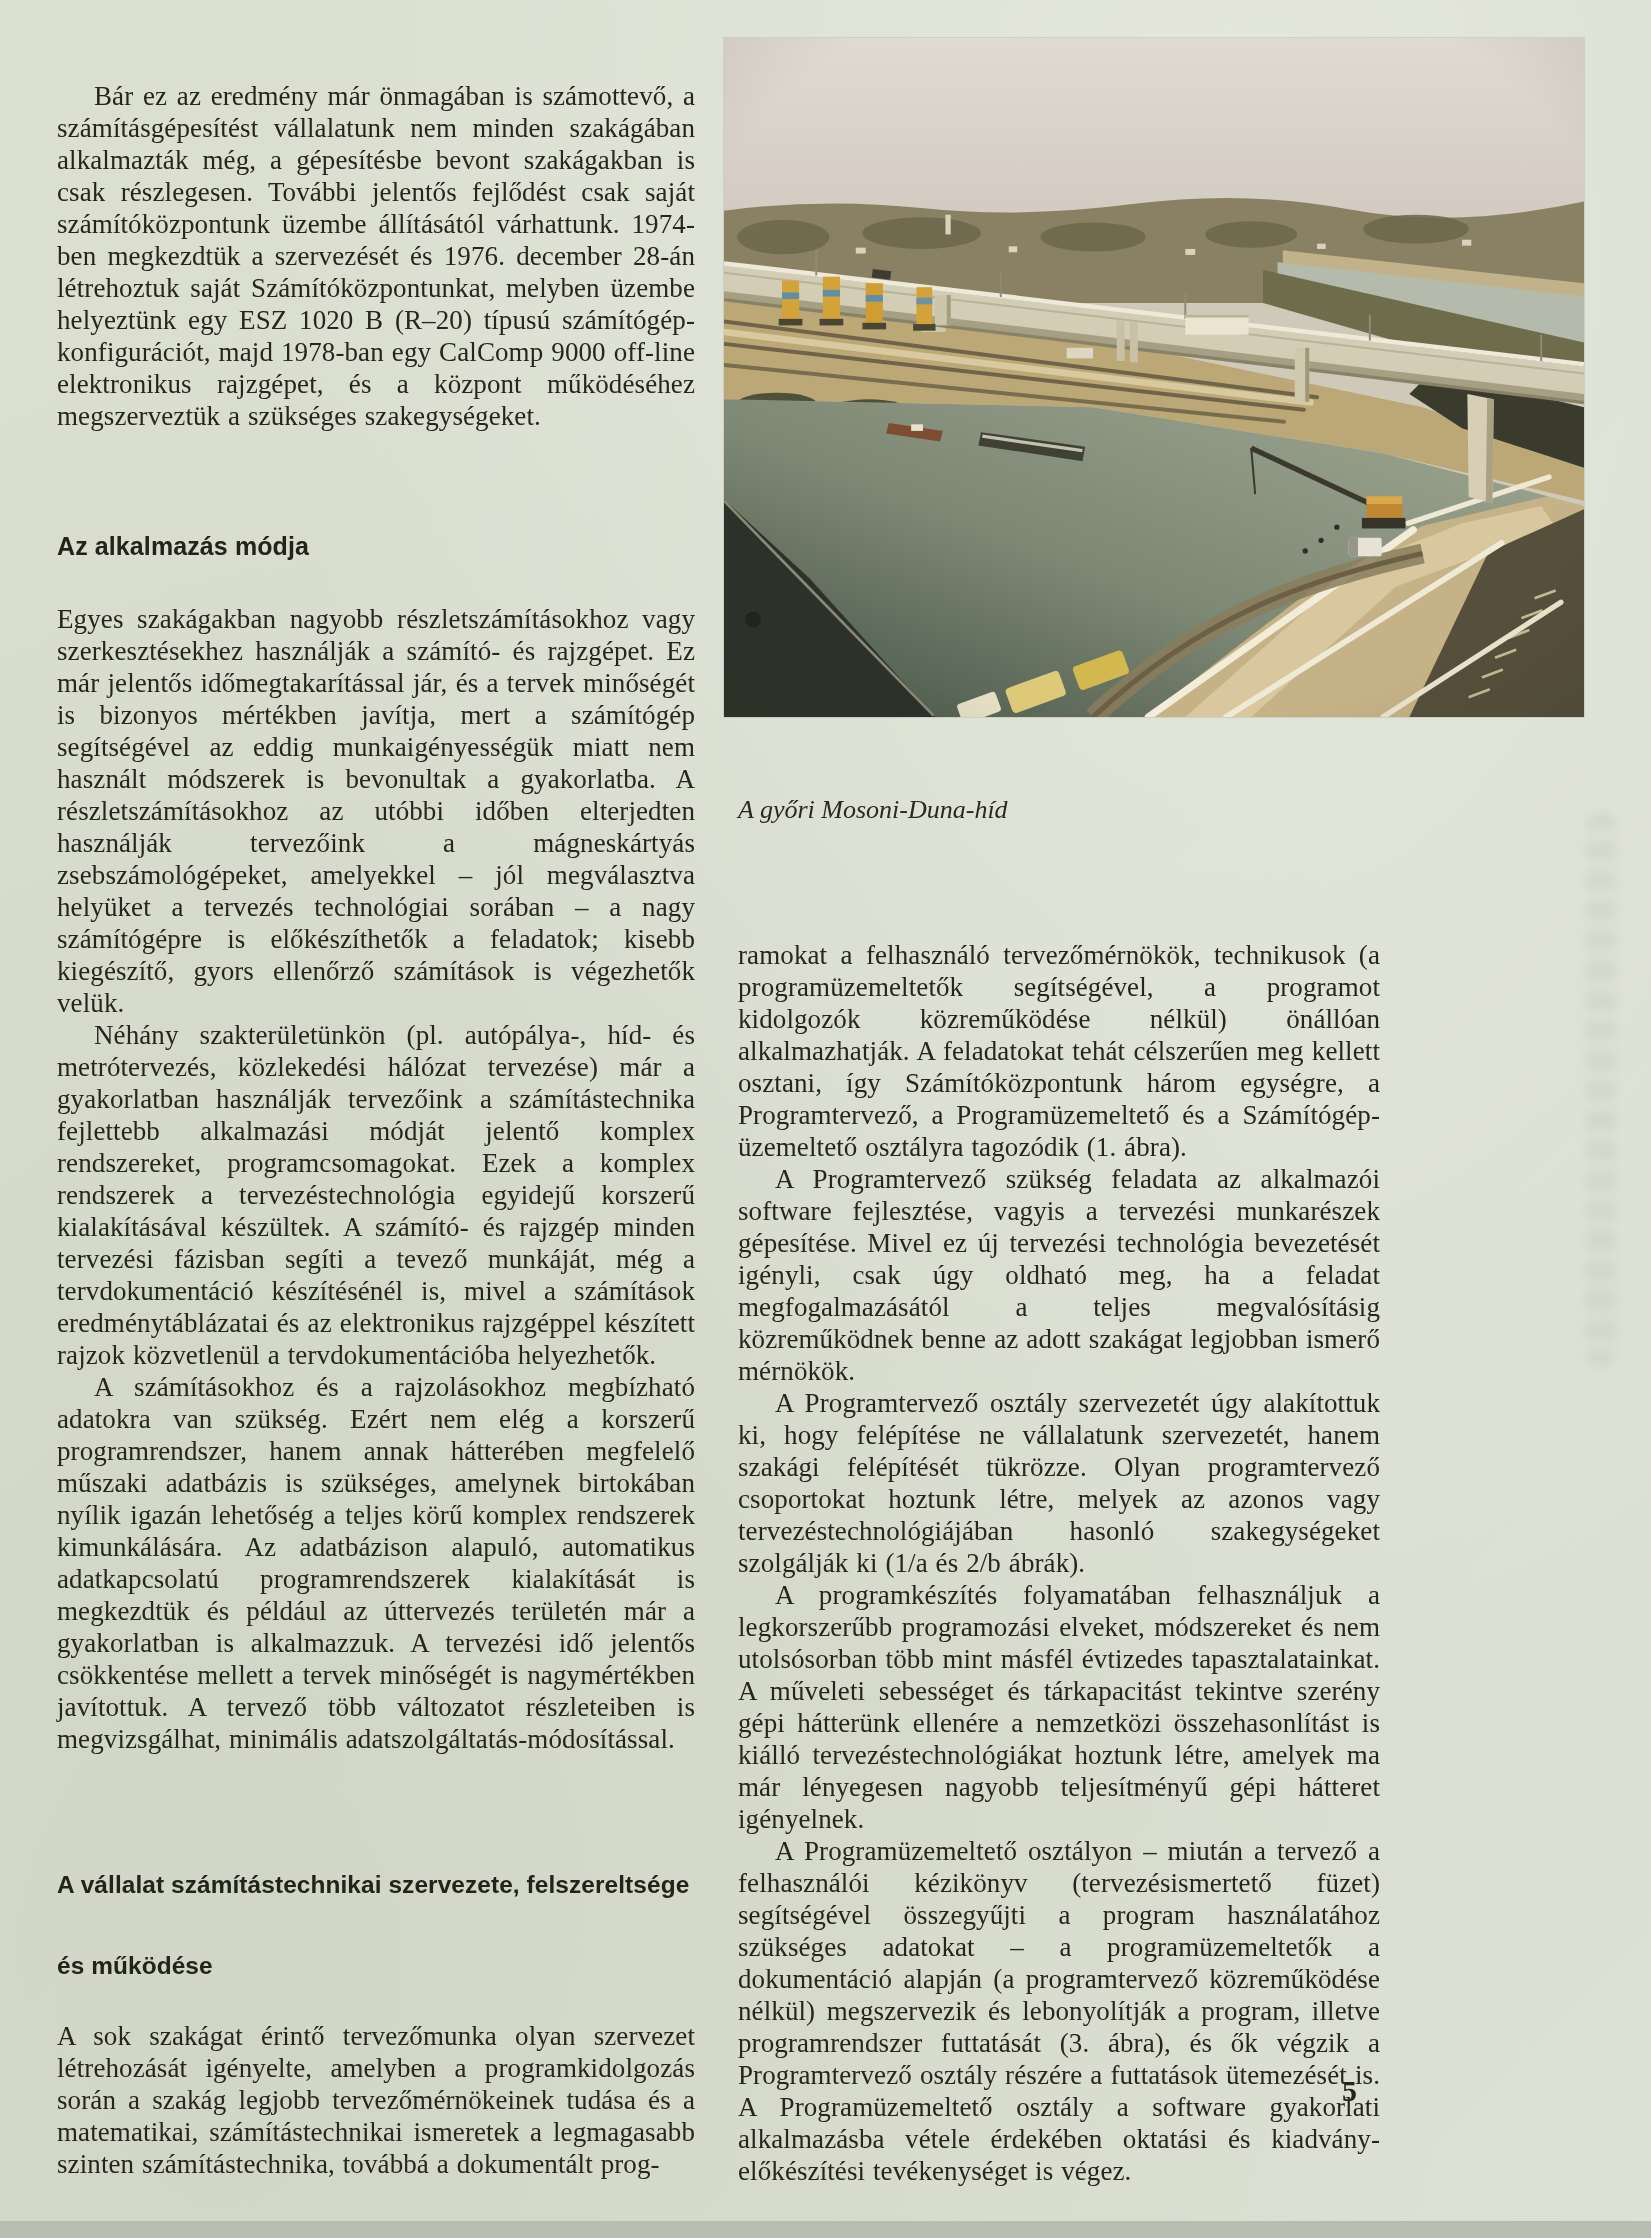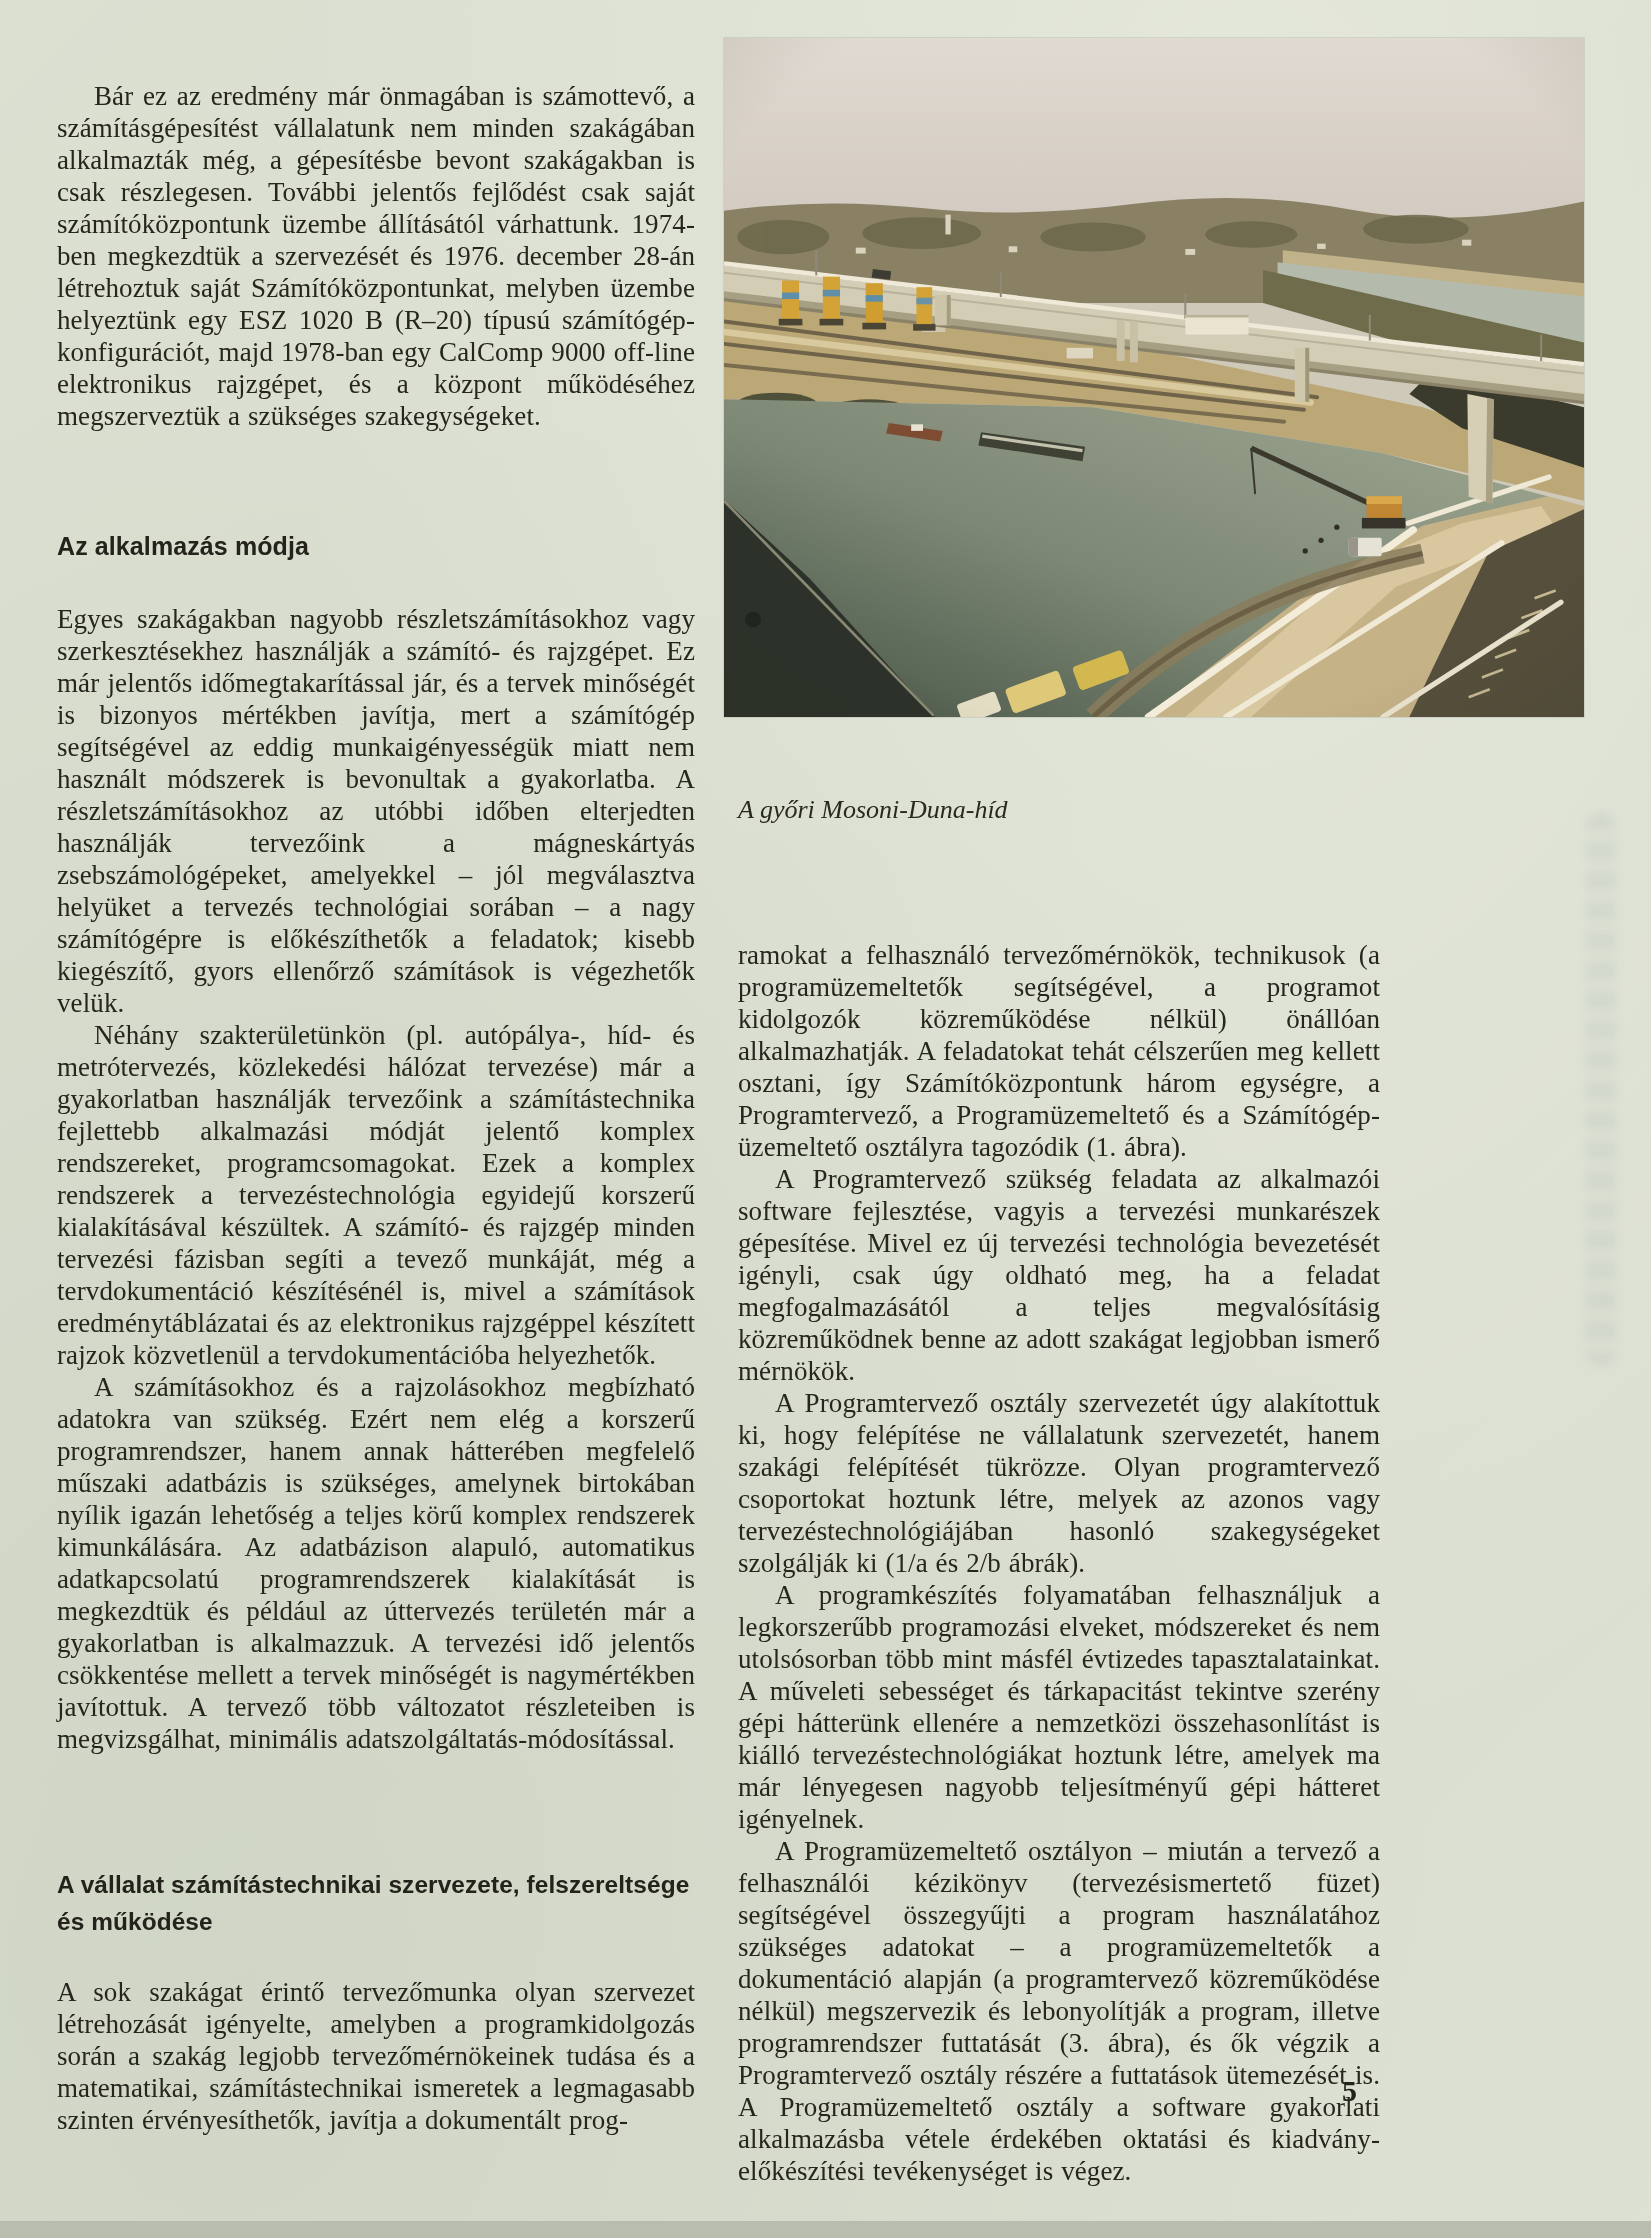--- a/index.html
+++ b/index.html
@@ -27,21 +27,21 @@
   .it{}
   h3.head{
     font-family:"Liberation Sans", sans-serif;
     font-weight:bold;
     font-size:25px;line-height:33px;
     margin:98px 0 40px 0;
     letter-spacing:0.1px;
     color:#23221b;
   }
   h3.head.second{margin:111px 0 36px 0;font-size:24.4px;line-height:37px;}
-  h3.head.second span{display:block;}
+  h3.head.second span{display:block;margin-top:44px;}
   .photo{
     position:absolute;left:724px;top:38px;width:860px;height:679px;
     margin:0;padding:0;
     box-shadow:0 0 0 0.7px rgba(70,75,60,0.18);
     background:#cfc9ba;
   }
   .photo svg{display:block;width:100%;height:100%;}
   .caption{
     font-size:26px;line-height:30px;
     font-style:italic;
@@ -72,21 +72,21 @@
   <div class="col-left">
     <p class="body indent">Bár ez az eredmény már önmagában is számottevő, a számításgépesítést vállalatunk nem minden szakágában alkalmazták még, a gépesítésbe bevont szakágakban is csak részlegesen. További jelentős fejlődést csak saját számítóközpontunk üzembe állításától várhattunk. 1974-ben megkezdtük a szervezését és 1976. december 28-án létrehoztuk saját Számítóközpontunkat, melyben üzembe helyeztünk egy ESZ 1020 B (R–20) típusú számítógép-konfigurációt, majd 1978-ban egy CalComp 9000 off-line elektronikus rajzgépet, és a központ működéséhez megszerveztük a szükséges szakegységeket.</p>
     <h3 class="head">Az alkalmazás módja</h3>
     <p class="body">Egyes szakágakban nagyobb részletszámításokhoz vagy szerkesztésekhez használják a számító- és rajzgépet. Ez már jelentős időmegtakarítással jár, és a tervek minőségét is bizonyos mértékben javítja, mert a számítógép segítségével az eddig munkaigényességük miatt nem használt módszerek is bevonultak a gyakorlatba. A részletszámításokhoz az utóbbi időben elterjedten használják tervezőink a mágneskártyás zsebszámológépeket, amelyekkel – jól megválasztva helyüket a tervezés technológiai sorában – a nagy számítógépre is előkészíthetők a feladatok; kisebb kiegészítő, gyors ellenőrző számítások is végezhetők velük.</p>
     <p class="body indent">Néhány szakterületünkön (pl. autópálya-, híd- és metrótervezés, közlekedési hálózat tervezése) már a gyakorlatban használják tervezőink a számítástechnika fejlettebb alkalmazási módját jelentő komplex rendszereket, programcsomagokat. Ezek a komplex rendszerek a tervezéstechnológia egyidejű korszerű kialakításával készültek. A számító- és rajzgép minden tervezési fázisban segíti a tevező munkáját, még a tervdokumentáció készítésénél is, mivel a számítások eredménytáblázatai és az elektronikus rajzgéppel készített rajzok közvetlenül a tervdokumentációba helyezhetők.</p>
     <p class="body indent">A számításokhoz és a rajzolásokhoz megbízható adatokra van szükség. Ezért nem elég a korszerű programrendszer, hanem annak hátterében megfelelő műszaki adatbázis is szükséges, amelynek birtokában nyílik igazán lehetőség a teljes körű komplex rendszerek kimunkálására. Az adatbázison alapuló, automatikus adatkapcsolatú programrendszerek kialakítását is megkezdtük és például az úttervezés területén már a gyakorlatban is alkalmazzuk. A tervezési idő jelentős csökkentése mellett a tervek minőségét is nagymértékben javítottuk. A tervező több változatot részleteiben is megvizsgálhat, minimális adatszolgáltatás-módosítással.</p>
     <h3 class="head second">
       <span>A vállalat számítástechnikai szervezete, felszereltsége</span>
       <span>és működése</span>
     </h3>
-    <p class="body">A sok szakágat érintő tervezőmunka olyan szervezet létrehozását igényelte, amelyben a programkidolgozás során a szakág legjobb tervezőmérnökeinek tudása és a matematikai, számítástechnikai ismeretek a legmagasabb szinten érvényesíthetők, javítja a dokumentált prog-</p>
+    <p class="body">A sok szakágat érintő tervezőmunka olyan szervezet létrehozását igényelte, amelyben a programkidolgozás során a szakág legjobb tervezőmérnökeinek tudása és a matematikai, számítástechnikai ismeretek a legmagasabb szinten számítástechnika, továbbá a dokumentált prog-</p>
   </div>
 
   <figure class="photo">
     <svg viewBox="0 0 1305 1030" preserveAspectRatio="none">
       <defs>
         <linearGradient id="gSky" x1="0" y1="0" x2="0" y2="1">
           <stop offset="0" stop-color="#e1dad2"></stop>
             <stop offset="1" stop-color="#cdc5ba"></stop>
         </linearGradient>
         <linearGradient id="gWater" x1="0.9" y1="0.1" x2="0.1" y2="0.9">

